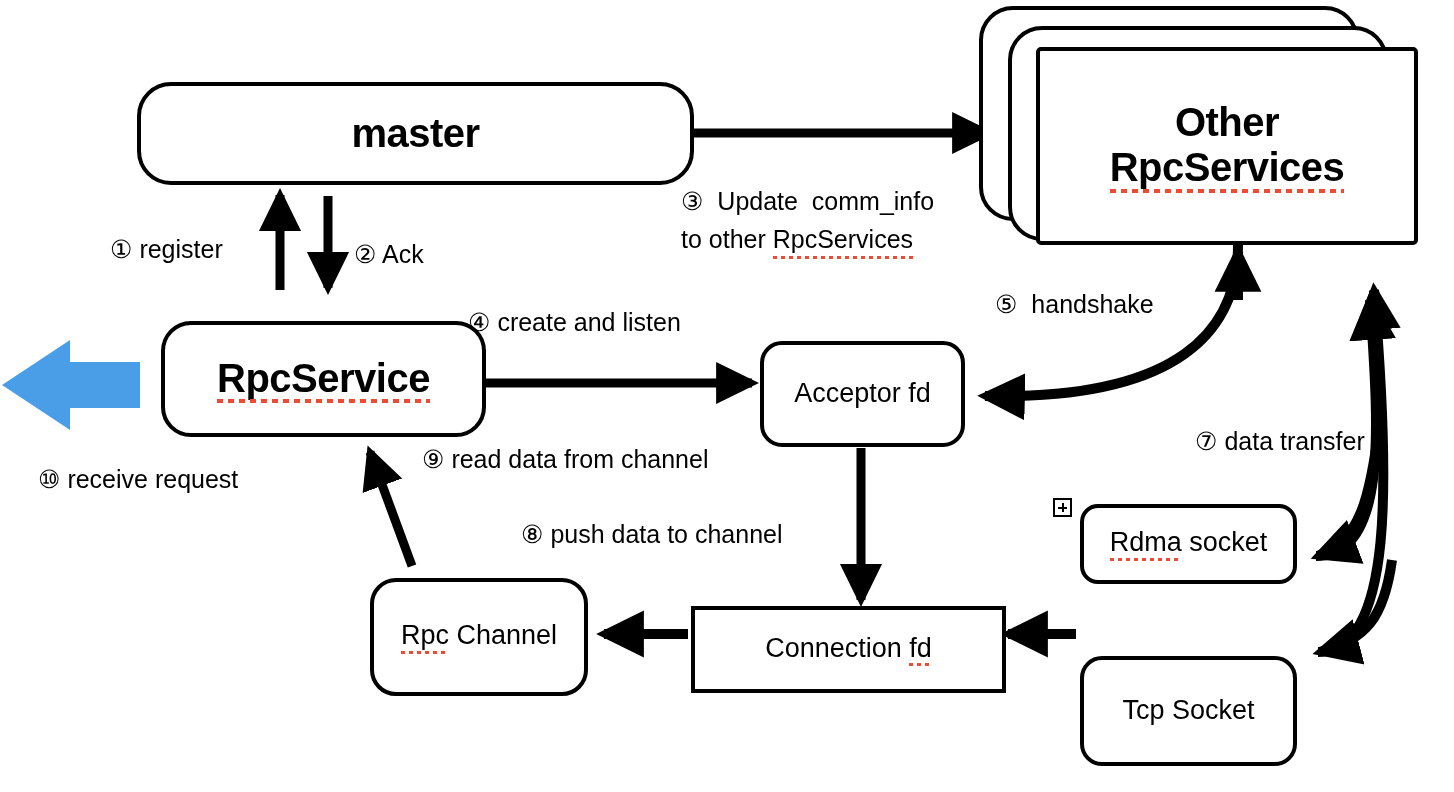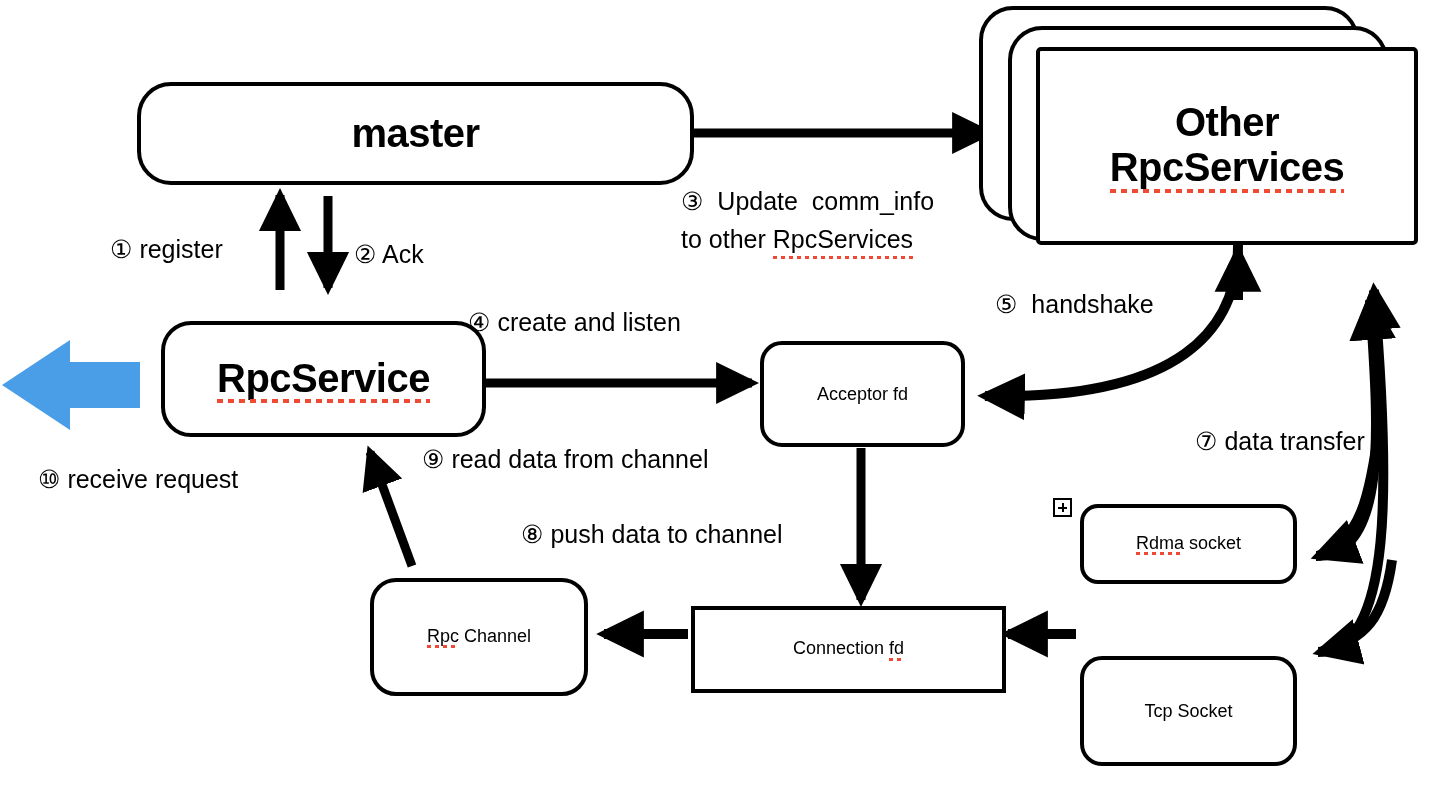--- a/index.html
+++ b/index.html
@@ -42,21 +42,21 @@
   .node.stackcard { background: #ffffff; }
 
   .label-strong {
     font-weight: bold;
     font-size: 40px;
     line-height: 1.12;
     letter-spacing: -0.5px;
   }
   .label-plain {
     font-weight: normal;
-    font-size: 18px;
+    font-size: 27px;
     line-height: 1.15;
   }
   
   .spell {
     position: relative;
     display: inline-block;
     padding-bottom: 2px;
   }
   .spell::after {
     content: "";

